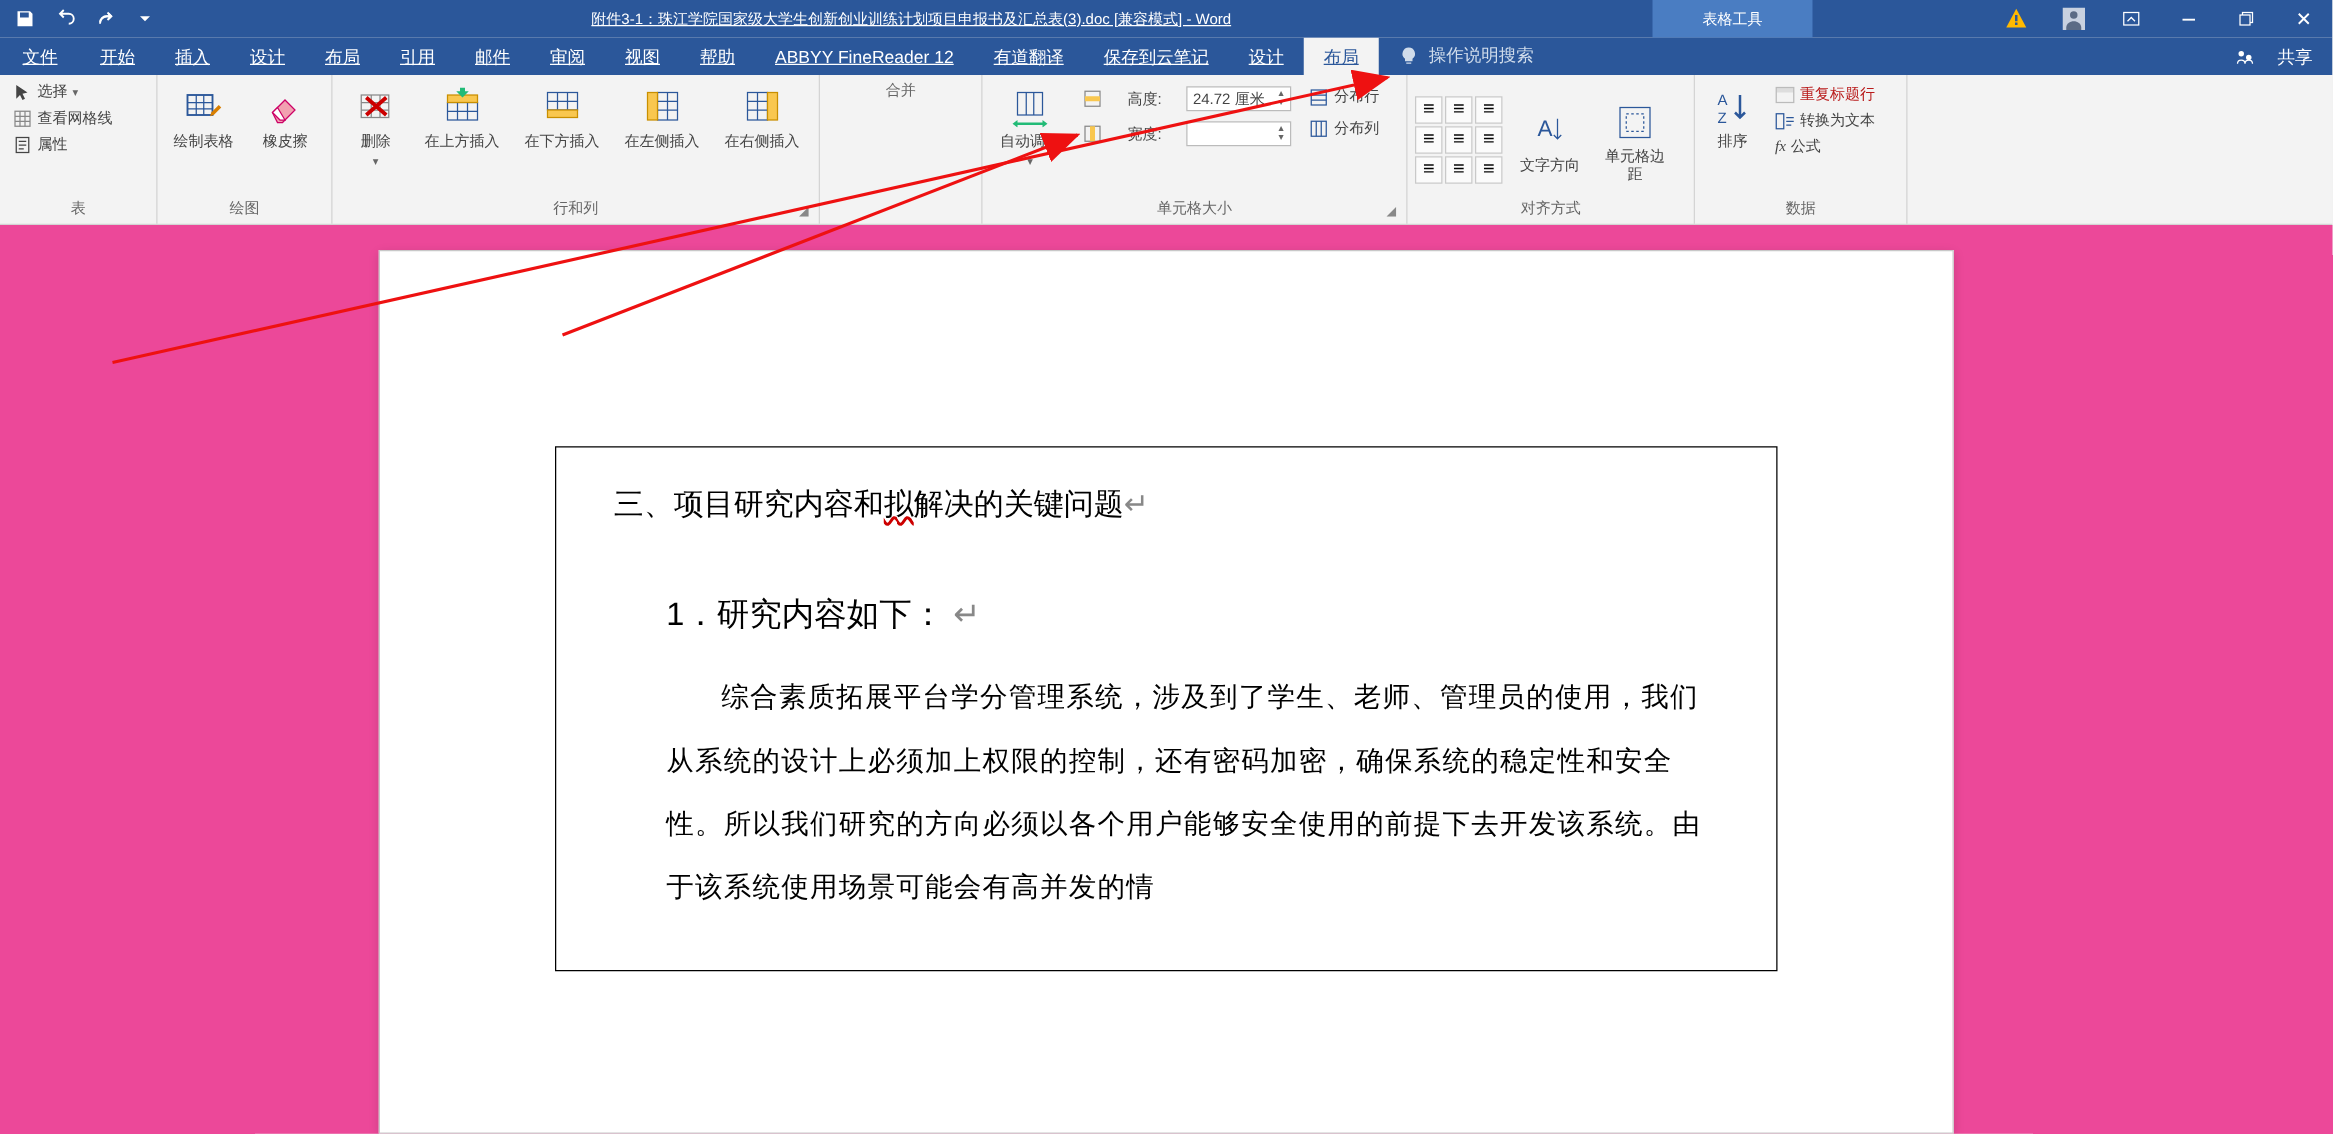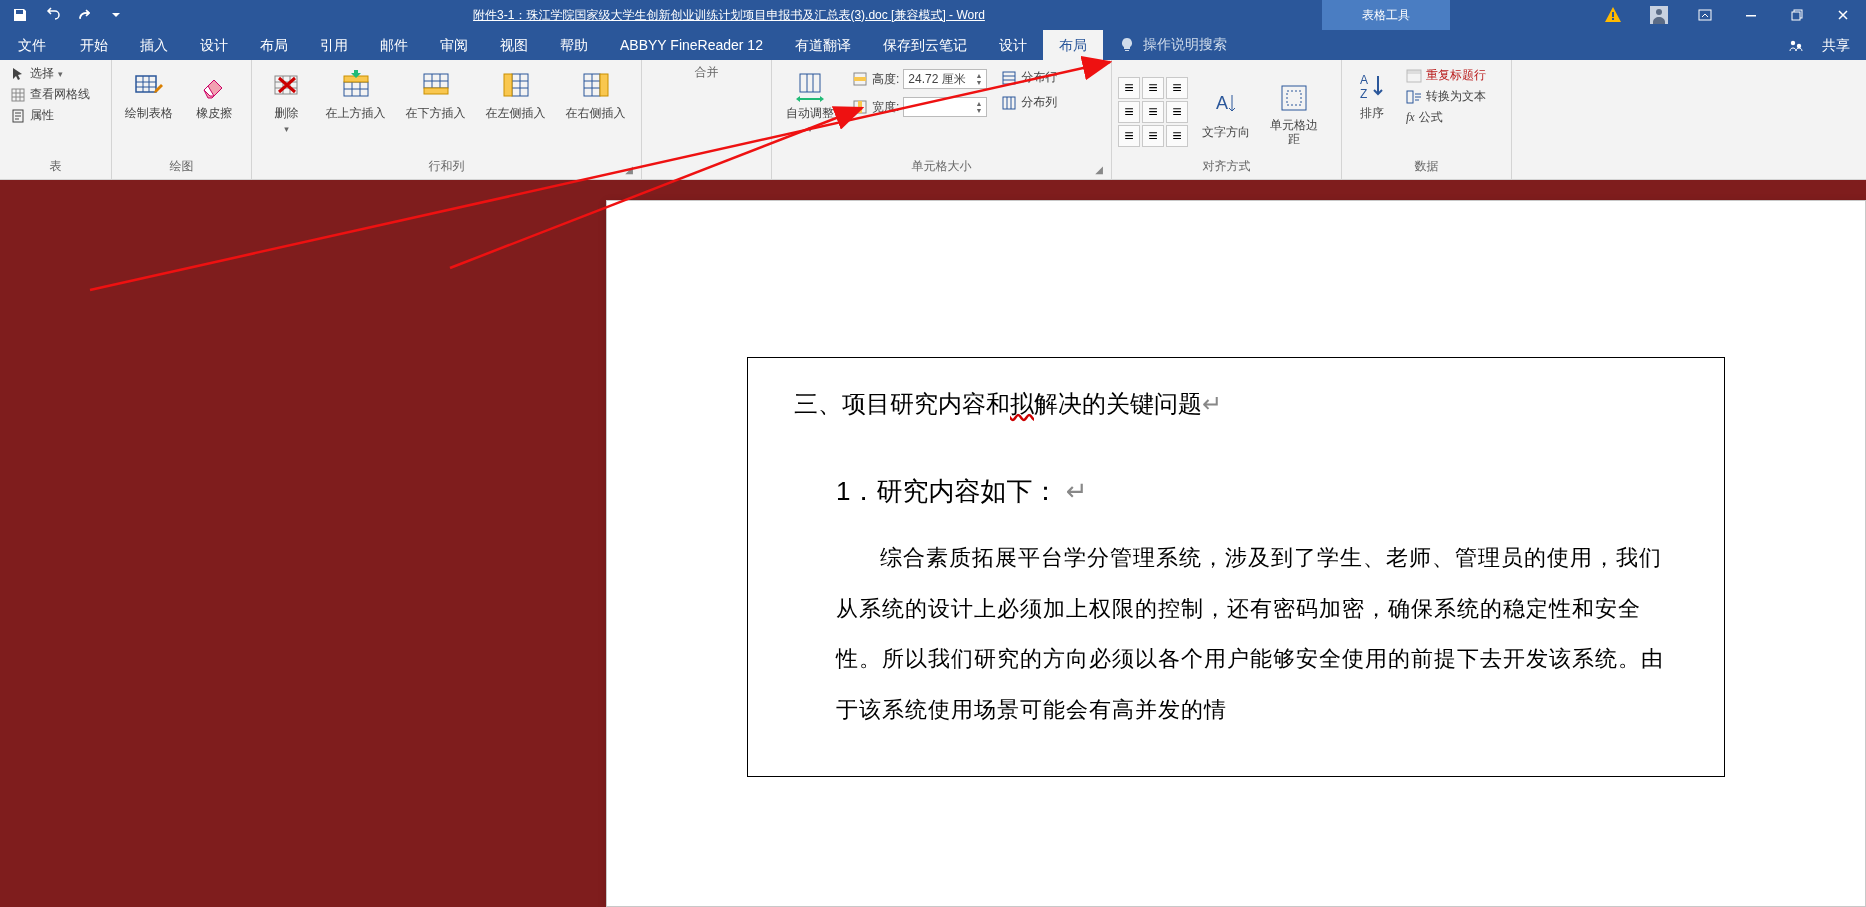--- a/index.html
+++ b/index.html
@@ -9,46 +9,46 @@
 .title-bar { height: 30px; background: #2b579a; display: flex; align-items: center; color: #fff; font-size: 12px; position: relative; }
 .qat { display: flex; align-items: center; gap: 8px; padding: 0 8px; }
 .qat-icon { width: 24px; height: 24px; display: flex; align-items: center; justify-content: center; cursor: pointer; }
 .title-text { flex: 1; text-align: center; white-space: nowrap; overflow: hidden; text-decoration: underline; }
 .context-tab { background: #4a7dc2; padding: 0 40px; height: 30px; line-height: 30px; }
 .title-right { display: flex; align-items: center; gap: 0; }
 .title-right .btn { width: 46px; height: 30px; display: flex; align-items: center; justify-content: center; cursor: pointer; }
 
 
 .tab-strip { height: 30px; background: #2b579a; display: flex; align-items: stretch; color: #fff; font-size: 14px; }
-.tab { padding: 0 16px; line-height: 30px; cursor: pointer; white-space: nowrap; }
+.tab { padding: 0 16px; line-height: 30px; cursor: pointer; white-space: nowrap; text-decoration: underline; }
 .tab.active { background: #f3f3f3; color: #2b579a; }
 .tab.file { padding: 0 18px; }
 .help-search { display: flex; align-items: center; gap: 8px; padding: 0 16px; color: #d0dceb; }
 .tab-spacer { flex: 1; }
 .share { padding: 0 16px; line-height: 30px; display: flex; align-items: center; gap: 18px; cursor: pointer; }
 
 
 .ribbon { height: 120px; background: #f3f3f3; border-bottom: 1px solid #d4d4d4; display: flex; }
 .group { border-right: 1px solid #d4d4d4; display: flex; flex-direction: column; padding: 2px 6px; }
 .group-body { flex: 1; display: flex; align-items: flex-start; gap: 4px; padding-top: 2px; }
 .group-label { text-align: center; font-size: 12px; color: #666; padding: 2px 0; position: relative; }
 .group-label .launcher { position: absolute; right: 2px; bottom: 2px; font-size: 10px; color: #888; cursor: pointer; }
 .btn-stack { display: flex; flex-direction: column; gap: 2px; font-size: 12px; color: #444; }
 .btn-stack .row { display: flex; align-items: center; gap: 4px; padding: 1px 4px; cursor: pointer; white-space: nowrap; }
 .big-btn { display: flex; flex-direction: column; align-items: center; justify-content: flex-start; gap: 4px; width: 64px; padding: 2px 2px; cursor: pointer; }
 .big-btn .icon-box { width: 32px; height: 32px; margin-top: 4px; display:flex; align-items:center; justify-content:center; }
 .big-btn .lbl { font-size: 12px; color: #444; text-align: center; line-height: 14px; }
-.size-field { display: flex; align-items: center; gap: 4px; font-size: 12px; color: #444; padding: 1px 2px; }
+.size-field { display: flex; align-items: center; gap: 20px; font-size: 12px; color: #444; padding: 1px 2px; }
 .size-input { width: 84px; height: 20px; border: 1px solid #bbb; background: #fff; font-size: 12px; padding: 0 4px; display:inline-flex; align-items:center; justify-content:space-between; }
 .spinner { display:inline-flex; flex-direction:column; font-size:7px; line-height:7px; color:#666; }
 .align-grid { display:grid; grid-template-columns: repeat(3, 22px); grid-template-rows: repeat(3,22px); gap:2px; }
 .align-grid .cell { border:1px solid #c9c9c9; background:#fbfbfb; cursor:pointer; display:flex; align-items:center; justify-content:center; }
 
 
-.doc-area { position: absolute; top: 180px; left: 0; right: 0; bottom: 0; background: #7f1d1d; display:flex; justify-content:flex-end; overflow:hidden; }
+.doc-area { position: absolute; top: 180px; left: 0; right: 0; bottom: 0; background: #ec4899; display:flex; justify-content:center; overflow:hidden; }
 .page { width: 1260px; background: #fff; margin-top: 20px; border: 1px solid #c8c8c8; box-shadow: 0 2px 8px rgba(0,0,0,0.15); padding: 156px 140px 60px 140px; position: relative; }
 .cell-box { border: 1px solid #000; padding: 24px 46px 40px 46px; min-height: 400px; }
 .heading { font-size: 24px; font-family: SimSun, serif; line-height: 1.8; }
 .heading .u { text-decoration: underline; text-decoration-color: #c00; text-decoration-style: wavy; }
 .subheading { font-size: 26px; font-family: SimSun, serif; margin: 48px 0 24px 42px; }
 .body-text { font-size: 22px; font-family: SimSun, serif; line-height: 2.3; text-indent: 2em; letter-spacing: 1px; margin-left: 42px; }
 
 
 .arrow-svg { position: absolute; top: 0; left: 0; pointer-events: none; }
 
@@ -155,21 +155,21 @@
         <circle cx="5" cy="6" r="2.2" fill="#fff"></circle>
         <circle cx="11" cy="9" r="2.2" fill="#fff"></circle>
         <path d="M2 14c0-2 1.5-3 3-3s3 1 3 3M8 14c0-2 1.5-3 3-3s3 1 3 3" stroke="#fff" fill="none"></path>
       </svg>
     <span>共享</span>
   </div>
 </div>
 
 <div class="ribbon">
 
-  <div class="group" style="width:112px">
+  <div class="group" style="width:126px">
     <div class="group-body">
       <div class="btn-stack">
         <div class="row">
           <svg class="i" viewBox="0 0 16 16">
               <path fill="#444" d="M3 2l9 6-4 1 2 4-2 1-2-4-3 3z"></path>
             </svg>
           <span>选择</span>
           <span style="font-size:9px;color:#666">▾</span>
         </div>
         <div class="row">

